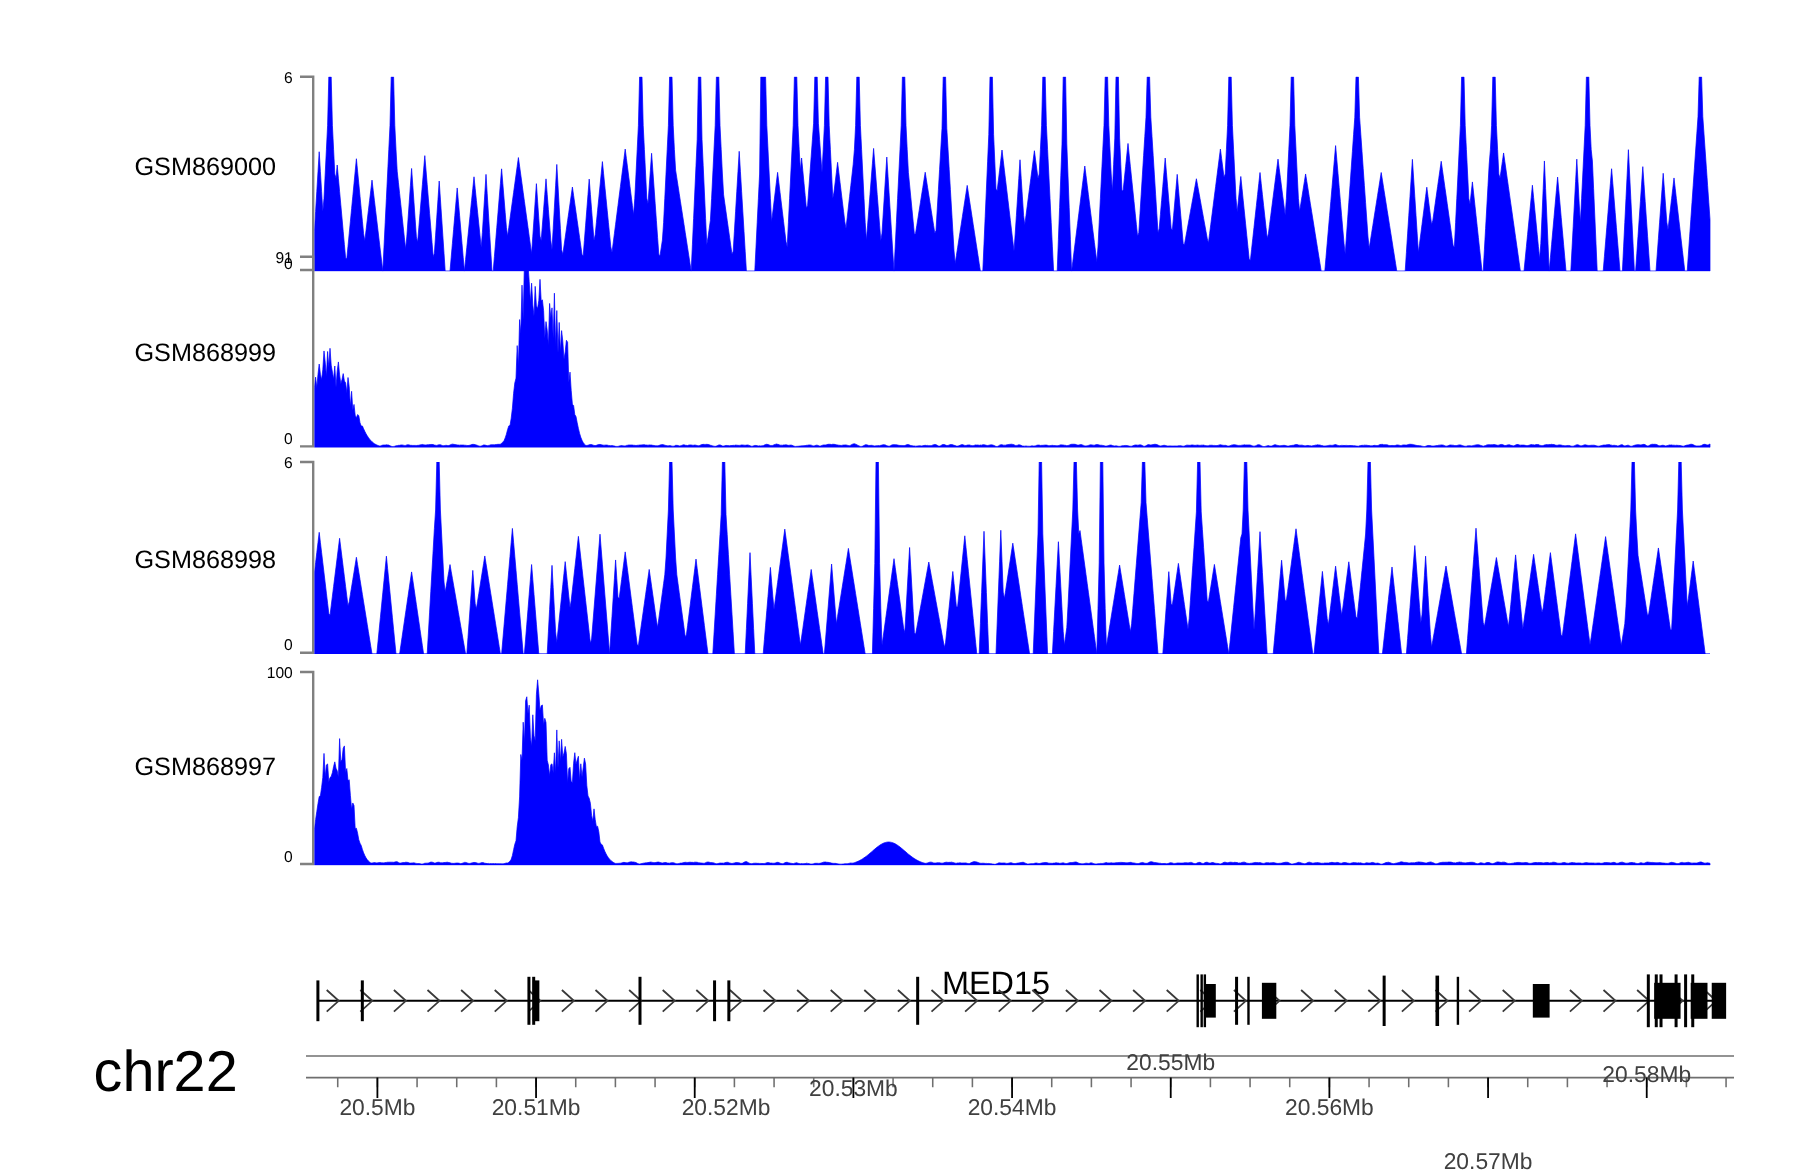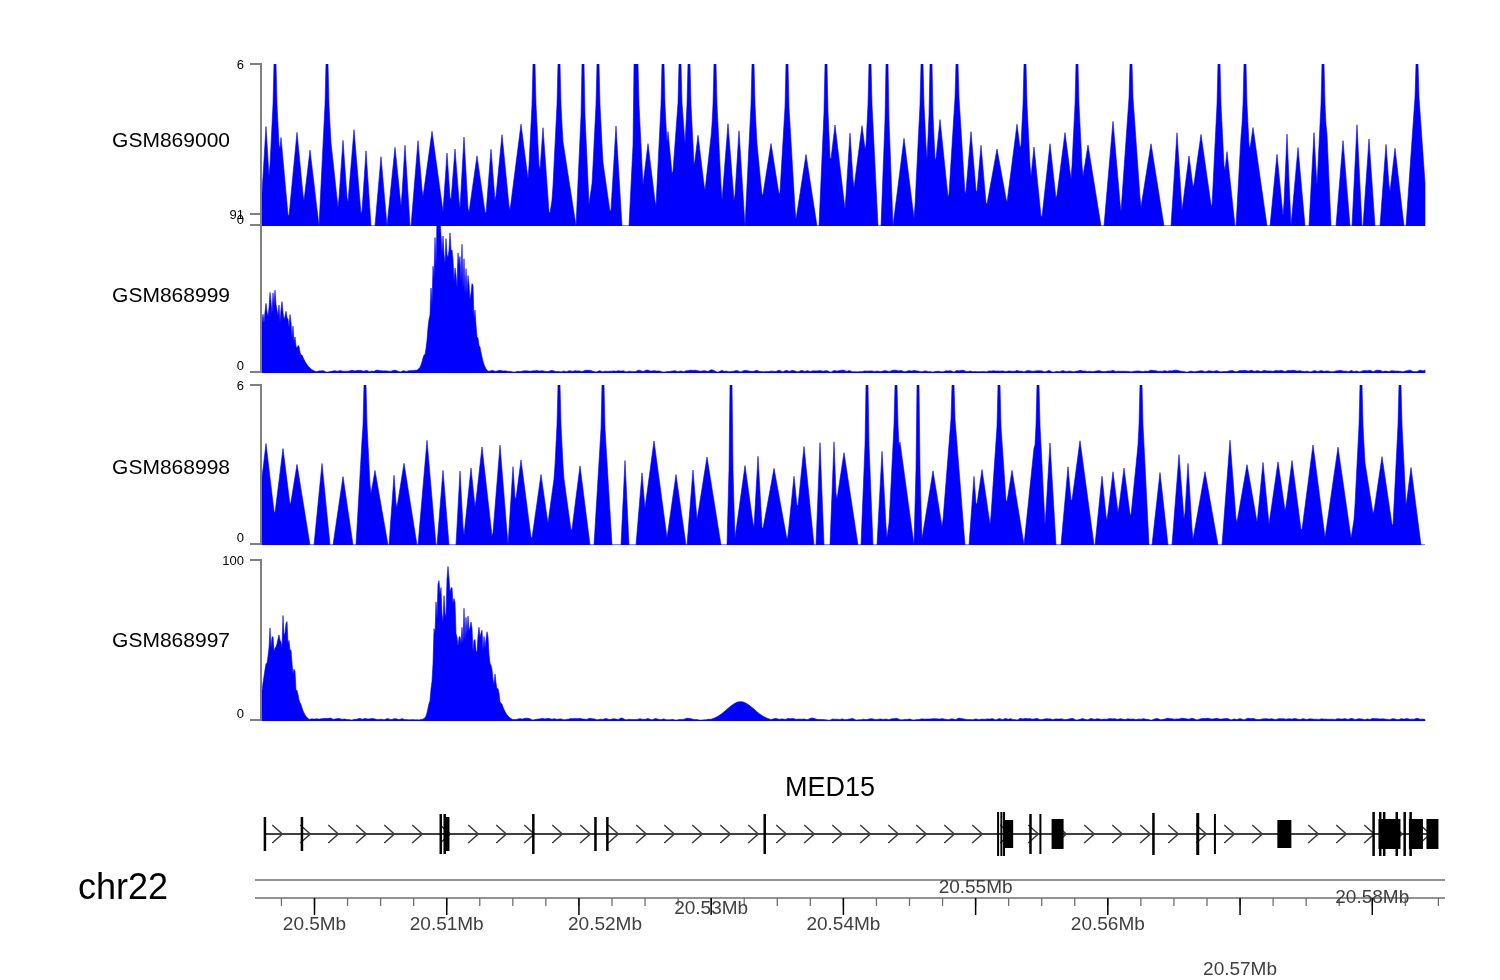--- a/index.html
+++ b/index.html
@@ -56,21 +56,21 @@
   }
   .gene-name {
     position: absolute;
     font-size: 27px;
     color: #000000;
     font-family: "Liberation Sans", sans-serif;
     white-space: nowrap;
   }
   #chrom-label {
     position: absolute;
-    font-size: 36px;
+    font-size: 48px;
     color: #000000;
     font-family: "Liberation Sans", sans-serif;
     white-space: nowrap;
   }
   .ruler-tick-label {
     position: absolute;
     font-size: 19px;
     color: #404040;
     font-family: "Liberation Sans", sans-serif;
     white-space: nowrap;
@@ -124,21 +124,21 @@
     <div class="axis-max" style="left:200px;top:5px;width:44px;">100</div>
     <div class="axis-min" style="left:200px;top:158px;width:44px;">0</div>
     <svg class="axis-svg" style="left:248px;top:10px;" width="16" height="164">
       <path d="M2,2 L13,2 L13,162 L2,162" fill="none" stroke="#808080" stroke-width="2"></path>
     </svg>
     <svg class="plot-svg" id="plot-3" style="left:262px;top:12px;" width="1164" height="161">
         <path d="M0,161 L0,131.07 L1,123.03 L2,116.32 L3,109.60 L4,103.83 L5,103.17 L6,96.22 L7,87.88 L8,67.86 L9,87.34 L10,77.43 L11,76.62 L12,91.40 L13,88.01 L14,87.06 L15,83.80 L16,78.82 L17,74.88 L18,80.20 L19,82.22 L20,87.73 L21,55.50 L22,74.73 L23,72.96 L24,63.47 L25,61.59 L26,83.71 L27,80.43 L28,90.70 L29,89.76 L30,102.89 L31,114.19 L32,109.14 L33,111.26 L34,130.42 L35,130.19 L36,134.32 L37,139.83 L38,142.69 L39,144.49 L40,147.84 L41,150.65 L42,152.96 L43,154.84 L44,156.34 L45,157.52 L46,158.43 L47,159.13 L48,159.26 L49,158.98 L50,158.80 L51,158.92 L52,159.12 L53,159.03 L54,158.83 L55,158.73 L56,159.00 L57,159.05 L58,159.08 L59,158.81 L60,158.70 L61,158.52 L62,158.54 L63,158.50 L64,158.51 L65,158.50 L66,158.58 L67,158.36 L68,158.12 L69,158.14 L70,158.66 L71,159.18 L72,159.23 L73,159.01 L74,158.75 L75,158.75 L76,158.53 L77,158.58 L78,158.71 L79,159.10 L80,159.25 L81,159.14 L82,159.07 L83,159.06 L84,159.30 L85,159.50 L86,159.61 L87,159.61 L88,159.76 L89,160.03 L90,160.01 L91,159.79 L92,159.37 L93,159.34 L94,159.28 L95,159.20 L96,158.84 L97,158.43 L98,158.44 L99,158.74 L100,159.18 L101,159.11 L102,158.75 L103,158.53 L104,158.55 L105,158.93 L106,158.94 L107,159.04 L108,158.81 L109,158.73 L110,158.60 L111,158.54 L112,158.78 L113,158.98 L114,159.31 L115,159.42 L116,159.47 L117,159.40 L118,159.26 L119,159.17 L120,159.27 L121,159.45 L122,159.70 L123,159.47 L124,159.10 L125,158.65 L126,158.68 L127,158.96 L128,159.38 L129,159.52 L130,159.44 L131,159.08 L132,158.86 L133,158.69 L134,158.79 L135,158.98 L136,159.33 L137,159.48 L138,159.36 L139,158.90 L140,158.79 L141,158.86 L142,159.38 L143,159.47 L144,159.67 L145,159.51 L146,159.72 L147,159.67 L148,159.84 L149,159.64 L150,159.69 L151,159.60 L152,159.80 L153,159.77 L154,159.79 L155,159.71 L156,159.82 L157,159.89 L158,159.74 L159,159.44 L160,159.15 L161,159.17 L162,158.56 L163,157.64 L164,156.10 L165,152.89 L166,148.10 L167,143.56 L168,140.58 L169,129.01 L170,121.30 L171,104.09 L172,68.75 L173,73.81 L174,41.83 L175,59.06 L176,24.06 L177,20.65 L178,34.78 L179,27.62 L180,54.31 L181,62.05 L182,35.67 L183,53.10 L184,57.15 L185,18.79 L186,6.50 L187,17.94 L188,32.17 L189,28.17 L190,27.48 L191,43.86 L192,38.61 L193,42.12 L194,73.53 L195,77.52 L196,86.37 L197,77.23 L198,76.56 L199,83.88 L200,67.34 L201,84.08 L202,48.28 L203,80.09 L204,57.39 L205,74.57 L206,56.11 L207,70.79 L208,67.53 L209,62.01 L210,68.04 L211,92.34 L212,80.60 L213,79.46 L214,91.32 L215,92.12 L216,76.02 L217,67.25 L218,77.14 L219,73.21 L220,70.20 L221,90.23 L222,76.51 L223,87.44 L224,79.76 L225,71.79 L226,76.71 L227,94.50 L228,103.31 L229,105.19 L230,109.39 L231,119.58 L232,124.30 L233,114.06 L234,122.82 L235,129.02 L236,128.51 L237,133.16 L238,141.77 L239,143.57 L240,144.11 L241,146.91 L242,149.34 L243,151.44 L244,153.23 L245,154.74 L246,156.00 L247,157.04 L248,157.89 L249,158.58 L250,159.13 L251,159.52 L252,159.50 L253,159.48 L254,159.41 L255,159.33 L256,159.07 L257,158.80 L258,158.63 L259,158.85 L260,158.91 L261,158.98 L262,158.59 L263,158.35 L264,158.21 L265,158.26 L266,158.33 L267,158.54 L268,158.82 L269,159.41 L270,159.79 L271,160.03 L272,159.82 L273,159.61 L274,159.34 L275,159.23 L276,159.04 L277,159.01 L278,158.84 L279,158.63 L280,158.40 L281,158.48 L282,158.73 L283,158.91 L284,158.84 L285,158.62 L286,158.43 L287,158.40 L288,158.73 L289,159.04 L290,159.19 L291,158.90 L292,158.82 L293,158.80 L294,159.13 L295,159.22 L296,159.28 L297,159.05 L298,158.91 L299,158.88 L300,159.13 L301,159.52 L302,159.85 L303,159.81 L304,159.52 L305,159.26 L306,159.24 L307,159.05 L308,158.76 L309,158.57 L310,158.65 L311,158.70 L312,158.62 L313,158.48 L314,158.63 L315,158.62 L316,158.71 L317,158.46 L318,158.51 L319,158.57 L320,158.89 L321,159.04 L322,159.12 L323,159.27 L324,159.37 L325,159.34 L326,158.89 L327,158.48 L328,158.35 L329,158.50 L330,158.82 L331,158.80 L332,158.94 L333,159.12 L334,159.55 L335,159.79 L336,159.68 L337,159.46 L338,159.19 L339,159.26 L340,159.25 L341,159.28 L342,158.97 L343,158.68 L344,158.56 L345,158.67 L346,159.15 L347,159.35 L348,159.59 L349,159.32 L350,159.12 L351,158.83 L352,158.76 L353,158.90 L354,159.04 L355,159.37 L356,159.43 L357,159.24 L358,158.55 L359,158.06 L360,158.01 L361,158.48 L362,159.10 L363,159.58 L364,159.73 L365,159.67 L366,159.39 L367,159.35 L368,159.32 L369,159.46 L370,159.45 L371,159.53 L372,159.53 L373,159.58 L374,159.58 L375,159.55 L376,159.29 L377,158.93 L378,158.83 L379,159.00 L380,159.23 L381,159.20 L382,159.35 L383,159.35 L384,159.25 L385,158.74 L386,158.61 L387,158.77 L388,159.30 L389,159.60 L390,159.73 L391,159.48 L392,158.96 L393,158.63 L394,158.57 L395,158.97 L396,159.11 L397,159.40 L398,159.51 L399,159.70 L400,159.37 L401,159.08 L402,158.94 L403,159.37 L404,159.63 L405,159.81 L406,159.63 L407,159.78 L408,159.69 L409,159.64 L410,159.36 L411,159.48 L412,159.66 L413,159.94 L414,160.05 L415,159.94 L416,159.78 L417,159.43 L418,159.43 L419,159.41 L420,159.49 L421,159.46 L422,159.25 L423,158.99 L424,158.52 L425,158.37 L426,158.31 L427,158.57 L428,158.61 L429,158.79 L430,158.91 L431,159.26 L432,159.43 L433,159.49 L434,159.47 L435,159.58 L436,159.82 L437,160.00 L438,160.11 L439,160.12 L440,160.03 L441,159.92 L442,159.80 L443,159.84 L444,159.81 L445,159.58 L446,159.34 L447,159.16 L448,159.30 L449,159.22 L450,158.91 L451,158.56 L452,158.17 L453,157.74 L454,157.27 L455,156.74 L456,156.17 L457,155.55 L458,154.89 L459,154.18 L460,153.44 L461,152.66 L462,151.84 L463,151.00 L464,150.15 L465,149.28 L466,148.42 L467,147.56 L468,146.73 L469,145.93 L470,145.16 L471,144.45 L472,143.81 L473,143.23 L474,142.73 L475,142.33 L476,142.02 L477,141.80 L478,141.70 L479,141.69 L480,141.79 L481,142.00 L482,142.30 L483,142.70 L484,143.19 L485,143.77 L486,144.41 L487,145.11 L488,145.87 L489,146.68 L490,147.51 L491,148.36 L492,149.23 L493,150.09 L494,150.95 L495,151.79 L496,152.60 L497,153.39 L498,154.14 L499,154.85 L500,155.51 L501,156.13 L502,156.71 L503,157.23 L504,157.71 L505,158.15 L506,158.54 L507,158.89 L508,159.20 L509,159.47 L510,159.34 L511,159.07 L512,158.75 L513,158.44 L514,158.46 L515,158.66 L516,159.09 L517,159.18 L518,159.21 L519,158.95 L520,158.94 L521,158.95 L522,159.21 L523,159.30 L524,159.24 L525,158.85 L526,158.60 L527,158.49 L528,158.70 L529,158.63 L530,158.60 L531,158.45 L532,158.72 L533,159.04 L534,159.30 L535,159.37 L536,159.11 L537,159.13 L538,159.00 L539,159.16 L540,159.15 L541,159.09 L542,159.11 L543,159.11 L544,159.47 L545,159.57 L546,159.56 L547,159.06 L548,158.57 L549,158.17 L550,158.01 L551,158.14 L552,158.33 L553,158.74 L554,159.11 L555,159.34 L556,159.41 L557,159.33 L558,159.40 L559,159.52 L560,159.49 L561,159.60 L562,159.54 L563,159.76 L564,159.77 L565,159.96 L566,160.10 L567,160.25 L568,160.10 L569,159.67 L570,159.14 L571,159.05 L572,159.15 L573,159.27 L574,159.14 L575,159.14 L576,159.33 L577,159.51 L578,159.47 L579,159.16 L580,158.94 L581,159.04 L582,159.39 L583,159.65 L584,159.62 L585,159.45 L586,159.26 L587,159.10 L588,158.99 L589,158.76 L590,158.61 L591,158.64 L592,159.09 L593,159.54 L594,159.94 L595,159.96 L596,159.87 L597,159.69 L598,159.72 L599,159.70 L600,159.44 L601,159.21 L602,159.20 L603,159.49 L604,159.60 L605,159.44 L606,159.18 L607,159.02 L608,158.87 L609,158.73 L610,158.78 L611,159.03 L612,159.29 L613,159.38 L614,159.39 L615,159.44 L616,159.27 L617,159.22 L618,158.95 L619,159.08 L620,159.16 L621,159.44 L622,159.35 L623,159.17 L624,159.02 L625,159.32 L626,159.55 L627,159.67 L628,159.29 L629,159.01 L630,158.76 L631,158.81 L632,158.70 L633,158.54 L634,158.29 L635,158.39 L636,158.80 L637,159.31 L638,159.68 L639,159.78 L640,159.86 L641,159.72 L642,159.51 L643,159.29 L644,159.41 L645,159.53 L646,159.36 L647,159.04 L648,159.09 L649,159.48 L650,159.86 L651,159.91 L652,159.94 L653,159.79 L654,159.71 L655,159.50 L656,159.54 L657,159.51 L658,159.28 L659,159.00 L660,158.80 L661,159.07 L662,159.09 L663,159.17 L664,158.99 L665,159.09 L666,159.12 L667,159.07 L668,158.97 L669,158.88 L670,158.82 L671,158.71 L672,158.65 L673,158.69 L674,158.78 L675,158.83 L676,158.92 L677,159.06 L678,159.03 L679,158.75 L680,158.64 L681,158.73 L682,159.07 L683,159.14 L684,159.35 L685,159.53 L686,159.63 L687,159.61 L688,159.22 L689,158.92 L690,158.71 L691,158.92 L692,159.31 L693,159.47 L694,159.39 L695,158.88 L696,158.38 L697,158.10 L698,158.21 L699,158.51 L700,158.70 L701,158.83 L702,159.04 L703,159.18 L704,159.34 L705,159.38 L706,159.62 L707,159.60 L708,159.60 L709,159.52 L710,159.73 L711,159.64 L712,159.41 L713,159.01 L714,159.03 L715,159.14 L716,159.48 L717,159.51 L718,159.43 L719,159.17 L720,159.12 L721,159.16 L722,159.24 L723,159.25 L724,159.17 L725,158.94 L726,158.88 L727,158.97 L728,159.11 L729,158.86 L730,158.65 L731,158.70 L732,159.18 L733,159.63 L734,159.70 L735,159.47 L736,158.93 L737,158.66 L738,158.62 L739,159.13 L740,159.48 L741,159.51 L742,158.93 L743,158.59 L744,158.53 L745,159.01 L746,159.19 L747,159.12 L748,158.79 L749,158.82 L750,159.15 L751,159.39 L752,159.49 L753,159.57 L754,159.84 L755,159.95 L756,159.67 L757,159.07 L758,158.55 L759,158.51 L760,158.79 L761,158.96 L762,158.79 L763,158.48 L764,158.56 L765,158.67 L766,158.82 L767,158.58 L768,158.73 L769,158.81 L770,159.17 L771,159.07 L772,159.09 L773,158.70 L774,158.48 L775,158.45 L776,158.78 L777,159.28 L778,159.45 L779,159.54 L780,159.40 L781,159.31 L782,159.12 L783,158.94 L784,158.70 L785,158.81 L786,158.85 L787,158.97 L788,158.85 L789,159.07 L790,159.40 L791,159.48 L792,159.30 L793,158.94 L794,158.93 L795,158.88 L796,159.08 L797,159.05 L798,159.06 L799,158.85 L800,158.92 L801,159.17 L802,159.45 L803,159.55 L804,159.43 L805,159.36 L806,159.26 L807,159.03 L808,158.79 L809,158.56 L810,158.54 L811,158.60 L812,158.96 L813,159.50 L814,159.94 L815,160.00 L816,159.81 L817,159.60 L818,159.36 L819,158.97 L820,158.62 L821,158.65 L822,158.94 L823,159.34 L824,159.54 L825,159.74 L826,159.63 L827,159.23 L828,158.70 L829,158.46 L830,158.67 L831,159.05 L832,159.30 L833,159.23 L834,158.99 L835,158.86 L836,158.82 L837,159.03 L838,159.12 L839,159.41 L840,159.35 L841,159.37 L842,159.11 L843,159.22 L844,159.13 L845,159.22 L846,158.88 L847,158.79 L848,158.60 L849,158.83 L850,158.87 L851,158.88 L852,158.67 L853,158.72 L854,159.08 L855,159.28 L856,159.34 L857,158.96 L858,158.84 L859,158.77 L860,158.94 L861,159.25 L862,159.36 L863,159.55 L864,159.25 L865,159.02 L866,158.73 L867,158.88 L868,159.02 L869,159.18 L870,159.03 L871,159.09 L872,159.04 L873,159.42 L874,159.55 L875,159.53 L876,159.19 L877,158.98 L878,159.13 L879,159.21 L880,159.08 L881,158.76 L882,158.71 L883,159.05 L884,159.34 L885,159.37 L886,159.25 L887,159.46 L888,159.90 L889,160.12 L890,160.02 L891,159.62 L892,159.27 L893,158.85 L894,158.68 L895,158.53 L896,158.77 L897,159.08 L898,159.58 L899,159.74 L900,159.62 L901,159.36 L902,159.22 L903,159.05 L904,158.73 L905,158.28 L906,158.21 L907,158.40 L908,158.72 L909,158.67 L910,158.72 L911,158.88 L912,159.14 L913,159.16 L914,158.92 L915,159.00 L916,158.90 L917,159.05 L918,158.64 L919,158.51 L920,158.25 L921,158.34 L922,158.46 L923,158.60 L924,158.76 L925,158.98 L926,159.11 L927,159.15 L928,158.77 L929,158.51 L930,158.32 L931,158.47 L932,158.87 L933,159.27 L934,159.79 L935,159.84 L936,159.67 L937,159.25 L938,158.93 L939,158.74 L940,158.59 L941,158.55 L942,158.58 L943,158.51 L944,158.55 L945,158.36 L946,158.37 L947,158.43 L948,158.63 L949,159.02 L950,158.97 L951,159.08 L952,158.72 L953,158.68 L954,158.36 L955,158.50 L956,158.57 L957,158.97 L958,159.04 L959,159.10 L960,158.95 L961,158.83 L962,158.73 L963,158.63 L964,158.57 L965,158.59 L966,158.70 L967,159.05 L968,159.48 L969,159.78 L970,159.64 L971,159.22 L972,158.91 L973,159.12 L974,159.40 L975,159.51 L976,159.19 L977,158.84 L978,158.70 L979,158.82 L980,159.27 L981,159.53 L982,159.70 L983,159.40 L984,159.04 L985,158.50 L986,158.23 L987,158.34 L988,158.57 L989,158.75 L990,158.50 L991,158.44 L992,158.52 L993,159.01 L994,159.31 L995,159.54 L996,159.50 L997,159.59 L998,159.41 L999,159.30 L1000,158.98 L1001,158.91 L1002,158.73 L1003,158.71 L1004,158.68 L1005,158.80 L1006,158.97 L1007,159.00 L1008,158.99 L1009,158.77 L1010,158.79 L1011,158.97 L1012,159.34 L1013,159.49 L1014,159.41 L1015,159.18 L1016,158.87 L1017,158.82 L1018,158.72 L1019,158.86 L1020,158.74 L1021,158.80 L1022,158.82 L1023,158.98 L1024,159.13 L1025,159.02 L1026,158.83 L1027,158.72 L1028,158.85 L1029,159.12 L1030,159.00 L1031,158.91 L1032,158.52 L1033,158.53 L1034,158.66 L1035,159.05 L1036,159.29 L1037,159.37 L1038,159.40 L1039,159.28 L1040,158.94 L1041,158.78 L1042,158.80 L1043,159.23 L1044,159.29 L1045,159.42 L1046,159.09 L1047,159.05 L1048,158.78 L1049,158.91 L1050,158.94 L1051,159.10 L1052,159.25 L1053,159.13 L1054,159.14 L1055,159.13 L1056,159.40 L1057,159.38 L1058,159.19 L1059,158.90 L1060,158.85 L1061,158.96 L1062,159.11 L1063,159.20 L1064,159.12 L1065,159.16 L1066,159.15 L1067,159.29 L1068,159.31 L1069,159.20 L1070,159.14 L1071,159.19 L1072,159.45 L1073,159.41 L1074,159.19 L1075,158.83 L1076,158.84 L1077,158.79 L1078,158.91 L1079,158.93 L1080,159.08 L1081,159.01 L1082,158.69 L1083,158.63 L1084,158.86 L1085,159.34 L1086,159.35 L1087,159.17 L1088,158.75 L1089,158.55 L1090,158.48 L1091,158.81 L1092,159.15 L1093,159.40 L1094,159.30 L1095,159.22 L1096,158.86 L1097,158.85 L1098,158.72 L1099,158.98 L1100,158.97 L1101,159.32 L1102,159.57 L1103,159.72 L1104,159.34 L1105,158.97 L1106,158.99 L1107,159.32 L1108,159.41 L1109,159.04 L1110,158.56 L1111,158.38 L1112,158.51 L1113,158.65 L1114,158.73 L1115,158.68 L1116,158.83 L1117,158.86 L1118,159.06 L1119,158.99 L1120,158.87 L1121,158.85 L1122,158.89 L1123,159.11 L1124,159.14 L1125,159.27 L1126,159.40 L1127,159.47 L1128,159.48 L1129,159.18 L1130,158.83 L1131,158.63 L1132,158.75 L1133,159.05 L1134,159.27 L1135,159.54 L1136,159.68 L1137,159.56 L1138,159.07 L1139,158.73 L1140,158.67 L1141,158.97 L1142,159.06 L1143,158.93 L1144,158.68 L1145,158.59 L1146,158.83 L1147,159.08 L1148,159.28 L1149,159.17 L1150,159.14 L1151,159.17 L1152,159.20 L1153,158.95 L1154,158.57 L1155,158.28 L1156,158.43 L1157,158.85 L1158,159.27 L1159,159.28 L1160,159.13 L1161,159.03 L1162,159.20 L1163,159.45 L1163,161 Z" fill="#0000FF" stroke="#0000FF" stroke-width="0.6"></path>
       </svg>
   </div>
 
-  <div class="gene-name" id="gene-name-label" style="left:785px;top:772px;">MED15</div>
+  <div class="gene-name" id="gene-name-label" style="left:785px;top:804px;">MED15</div>
   <svg id="gene-track" style="left:255px;top:800px;" width="1190" height="68">
       <line x1="9.255555555580974" y1="34" x2="1179.4222222222468" y2="34" stroke="#000" stroke-width="1.6"></line>
       <path d="M17.255555555580976,25 L27.255555555580976,34 L17.255555555580976,43" fill="none" stroke="#3a3a3a" stroke-width="1.5"></path>
       <path d="M45.255555555580976,25 L55.255555555580976,34 L45.255555555580976,43" fill="none" stroke="#3a3a3a" stroke-width="1.5"></path>
       <path d="M73.25555555558097,25 L83.25555555558097,34 L73.25555555558097,43" fill="none" stroke="#3a3a3a" stroke-width="1.5"></path>
       <path d="M101.25555555558097,25 L111.25555555558097,34 L101.25555555558097,43" fill="none" stroke="#3a3a3a" stroke-width="1.5"></path>
       <path d="M129.25555555558097,25 L139.25555555558097,34 L129.25555555558097,43" fill="none" stroke="#3a3a3a" stroke-width="1.5"></path>
       <path d="M157.25555555558097,25 L167.25555555558097,34 L157.25555555558097,43" fill="none" stroke="#3a3a3a" stroke-width="1.5"></path>
       <path d="M185.25555555558097,25 L195.25555555558097,34 L185.25555555558097,43" fill="none" stroke="#3a3a3a" stroke-width="1.5"></path>
       <path d="M213.25555555558097,25 L223.25555555558097,34 L213.25555555558097,43" fill="none" stroke="#3a3a3a" stroke-width="1.5"></path>

